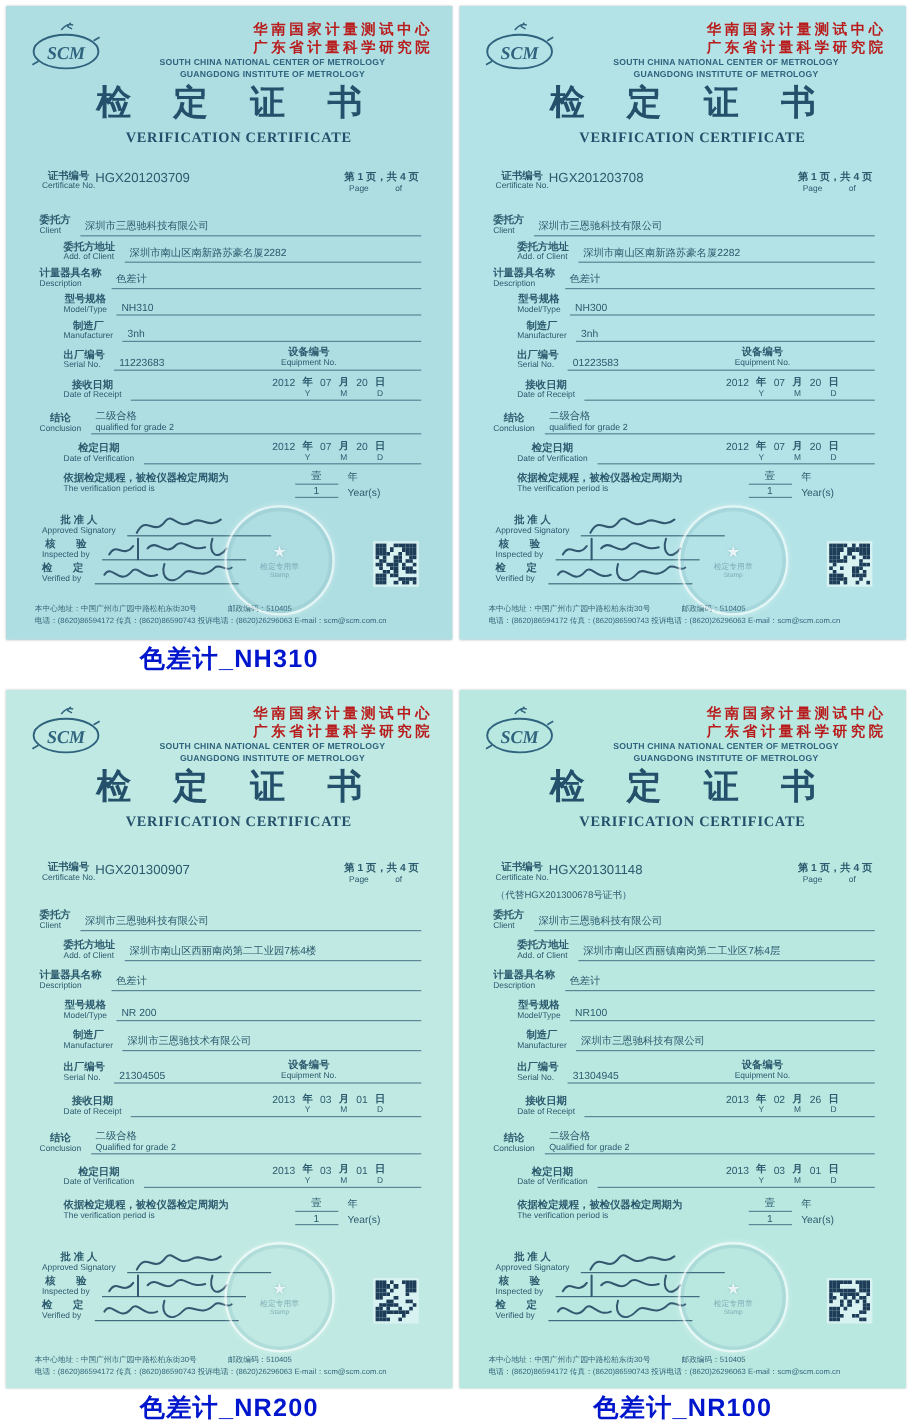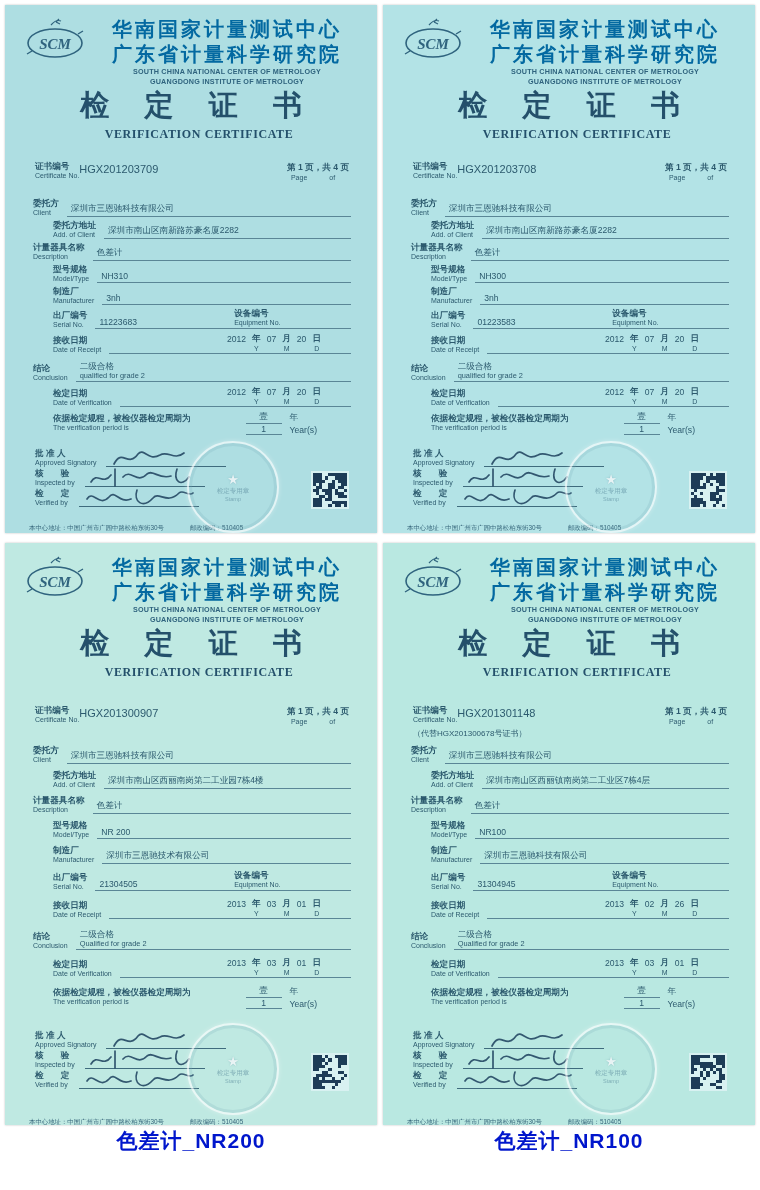--- a/index.html
+++ b/index.html
@@ -12,30 +12,30 @@
   .cert.short { height:528px; }
   .cert.tall  { height:582px; }
 
   .caption { height:32px; display:flex; align-items:center; justify-content:center;
              font-weight:bold; font-size:21px; color:#0016cc; letter-spacing:1px; }
 
   
   .chead { display:flex; align-items:flex-start; padding:12px 16px 0 20px; }
   .logo svg { display:block; }
   .org { margin-left:6px; text-align:center; flex:1; }
-  .org-cn { font-size:20px; font-weight:bold; letter-spacing:3px; color:#0369a1; line-height:1.25; }
+  .org-cn { font-size:12px; font-weight:bold; letter-spacing:3px; color:#b91c1c; line-height:1.25;text-align:right; }
   .org-en { font-size:7.2px; font-weight:bold; color:#2f637e; letter-spacing:.2px; line-height:1.35; }
 
   .title-cn { text-align:center; margin-top:0; font-size:29px; font-weight:600;
               letter-spacing:14px; text-indent:14px; color:#24506b;
               font-family:"Liberation Serif","DejaVu Serif",serif; }
   .title-en { text-align:center; margin-top:1px; font-size:12px; font-weight:bold; letter-spacing:.6px;
               color:#24506b; font-family:"Liberation Serif","DejaVu Serif",serif;padding-left:16px; }
 
-  .lbl .cn { font-size:8.6px; font-weight:bold; line-height:1.15; white-space:nowrap; }
+  .lbl .cn { font-size:8.6px; font-weight:bold; line-height:1.15; white-space:nowrap;text-align:center; }
   .lbl .en { font-size:7px; line-height:1.15; white-space:nowrap; }
 
   .certno-row { display:flex; margin:20px 28px 0 30px; }
   .tall .certno-row { margin-top:26px; }
   .certno-val { font-size:11px; margin-left:0; margin-top:1px; }
   .pageinfo { margin-left:auto; }
   .pageinfo .cn { font-size:8.6px; font-weight:bold; }
   .pageinfo .en { font-size:7px; display:flex; gap:22px; padding-left:4px; }
   .replaced { margin:3px 30px 0; font-size:8px; height:11px; }
 
@@ -462,20 +462,21 @@
             </div>
     </div>
 
     <div class="footer">
       <div class="fl"><span>本中心地址：中国广州市广园中路松柏东街30号</span><span class="pc">邮政编码：510405</span></div>
       <div class="fl">电话：(8620)86594172 传真：(8620)86590743 投诉电话：(8620)26296063 E-mail：scm@scm.com.cn</div>
 
       <div class="pcode"></div>
     </div>
   </div>
+<div class="caption">色差计_NH310</div>
       </div>
       <div class="cell">
   <div class="cert short" style="background: rgb(179, 227, 230);">
     <div class="chead">
       <div class="logo">
         <svg width="62" height="44" viewBox="0 0 62 44">
           <path d="M26 8 q5 -6 10 -4 M31 5 l3 -3 M31 5 l4 2" stroke="#2f637e" stroke-width="1.2" fill="none"></path>
           <ellipse cx="30" cy="26" rx="27" ry="14" fill="none" stroke="#2f637e" stroke-width="1.6"></ellipse>
           <path d="M7 34 l-5 3 M53 17 l5 -3" stroke="#2f637e" stroke-width="1.4" fill="none"></path>
           <text x="30" y="32" text-anchor="middle" font-size="15" font-style="italic" font-weight="bold" font-family="Liberation Serif, DejaVu Serif, serif" fill="#2f637e">SCM</text>

